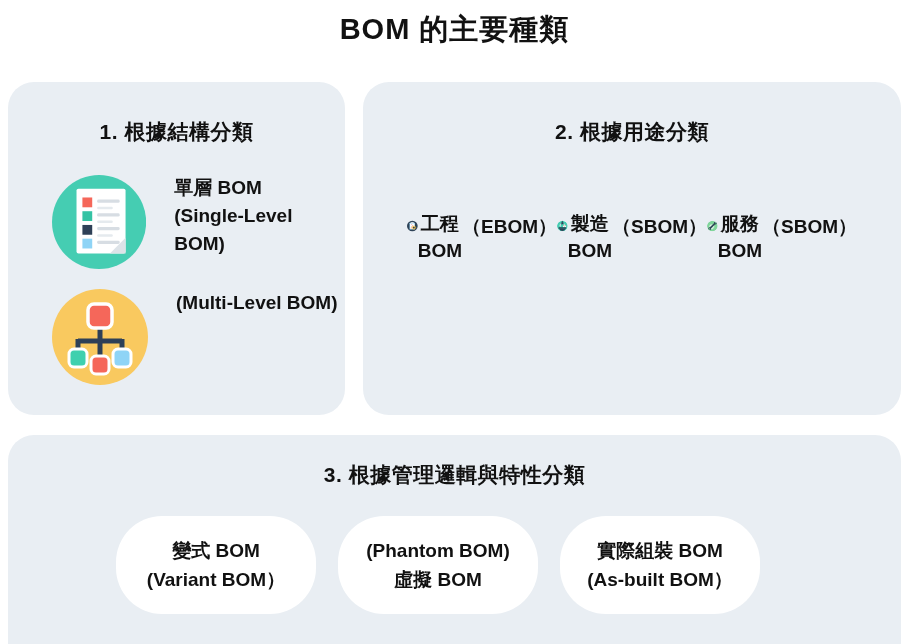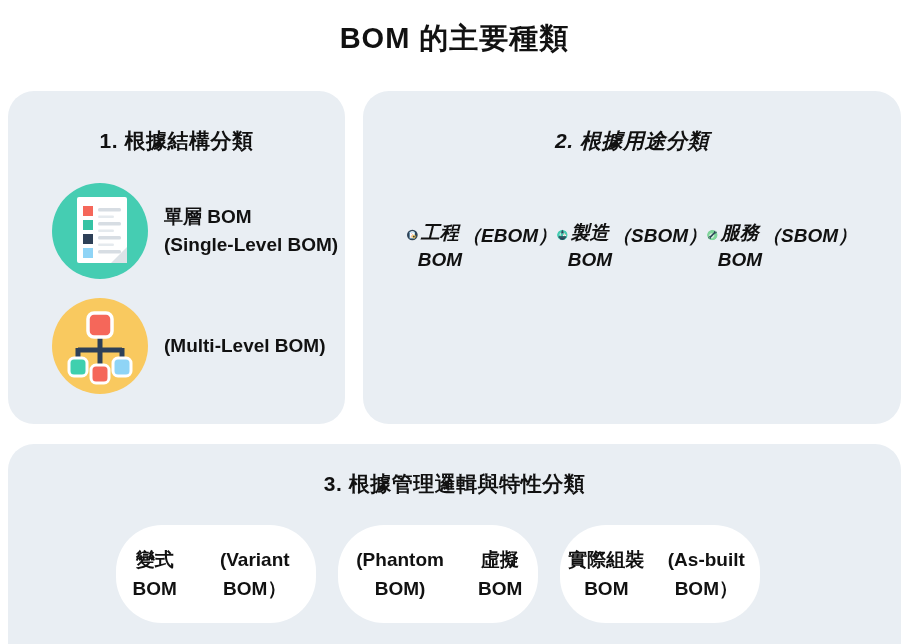--- a/index.html
+++ b/index.html
@@ -8,58 +8,58 @@
     background: #ffffff;
     font-family: "Liberation Sans", "DejaVu Sans", sans-serif;
     color: #111111;
     overflow: hidden;
   }
   .page-title {
     text-align: center;
     font-size: 29px;
     font-weight: 800;
     letter-spacing: 1px;
-    margin: 16px;
+    margin: 7px;
     padding-top: 5px;
     height: 38px;
     line-height: 34px;
   }
   .top-row {
     display: flex;
     gap: 18px;
     padding: 0 8px;
     margin-top: 32px;
     border-radius: 17px;
   }
   .panel {
     background: #e9eef3;
     border-radius: 26px;
     box-sizing: border-box;
   }
   .panel-structure { width: 337px; height: 333px; }
-  .panel-purpose { flex: 1; height: 333px; font-style: italic; }
+  .panel-purpose { flex: 1; height: 333px; }
   .panel-heading {
     text-align: center;
     font-size: 21px;
     font-weight: 700;
     padding-top: 36px;
     letter-spacing: 0.5px;
   }
   
   .structure-rows {
     margin-top: 28px;
     padding-left: 44px;
     display: flex;
     flex-direction: column;
     gap: 19px;
   }
   .structure-row {
     display: flex;
-    align-items: center;
-    gap: 16px;
+    align-items: flex-start;
+    gap: 28px;
   }
   .item-text {
     font-size: 19px;
     font-weight: 700;
     line-height: 28px;
   }
   
   .purpose-cols {
     display: flex;
     justify-content: center;
@@ -95,21 +95,21 @@
     gap: 22px;
     padding-left: 108px;
     margin-top: 27px;
   }
   .pill {
     width: 200px;
     height: 98px;
     background: #ffffff;
     border-radius: 46px;
     display: flex;
-    flex-direction: row;
+    flex-direction: column;
     align-items: center;
     justify-content: center;
     font-size: 19px;
     font-weight: 700;
     line-height: 29px;
     text-align: center;
   }
   .icon-circle { display: block; }
 </style>
 </head>

